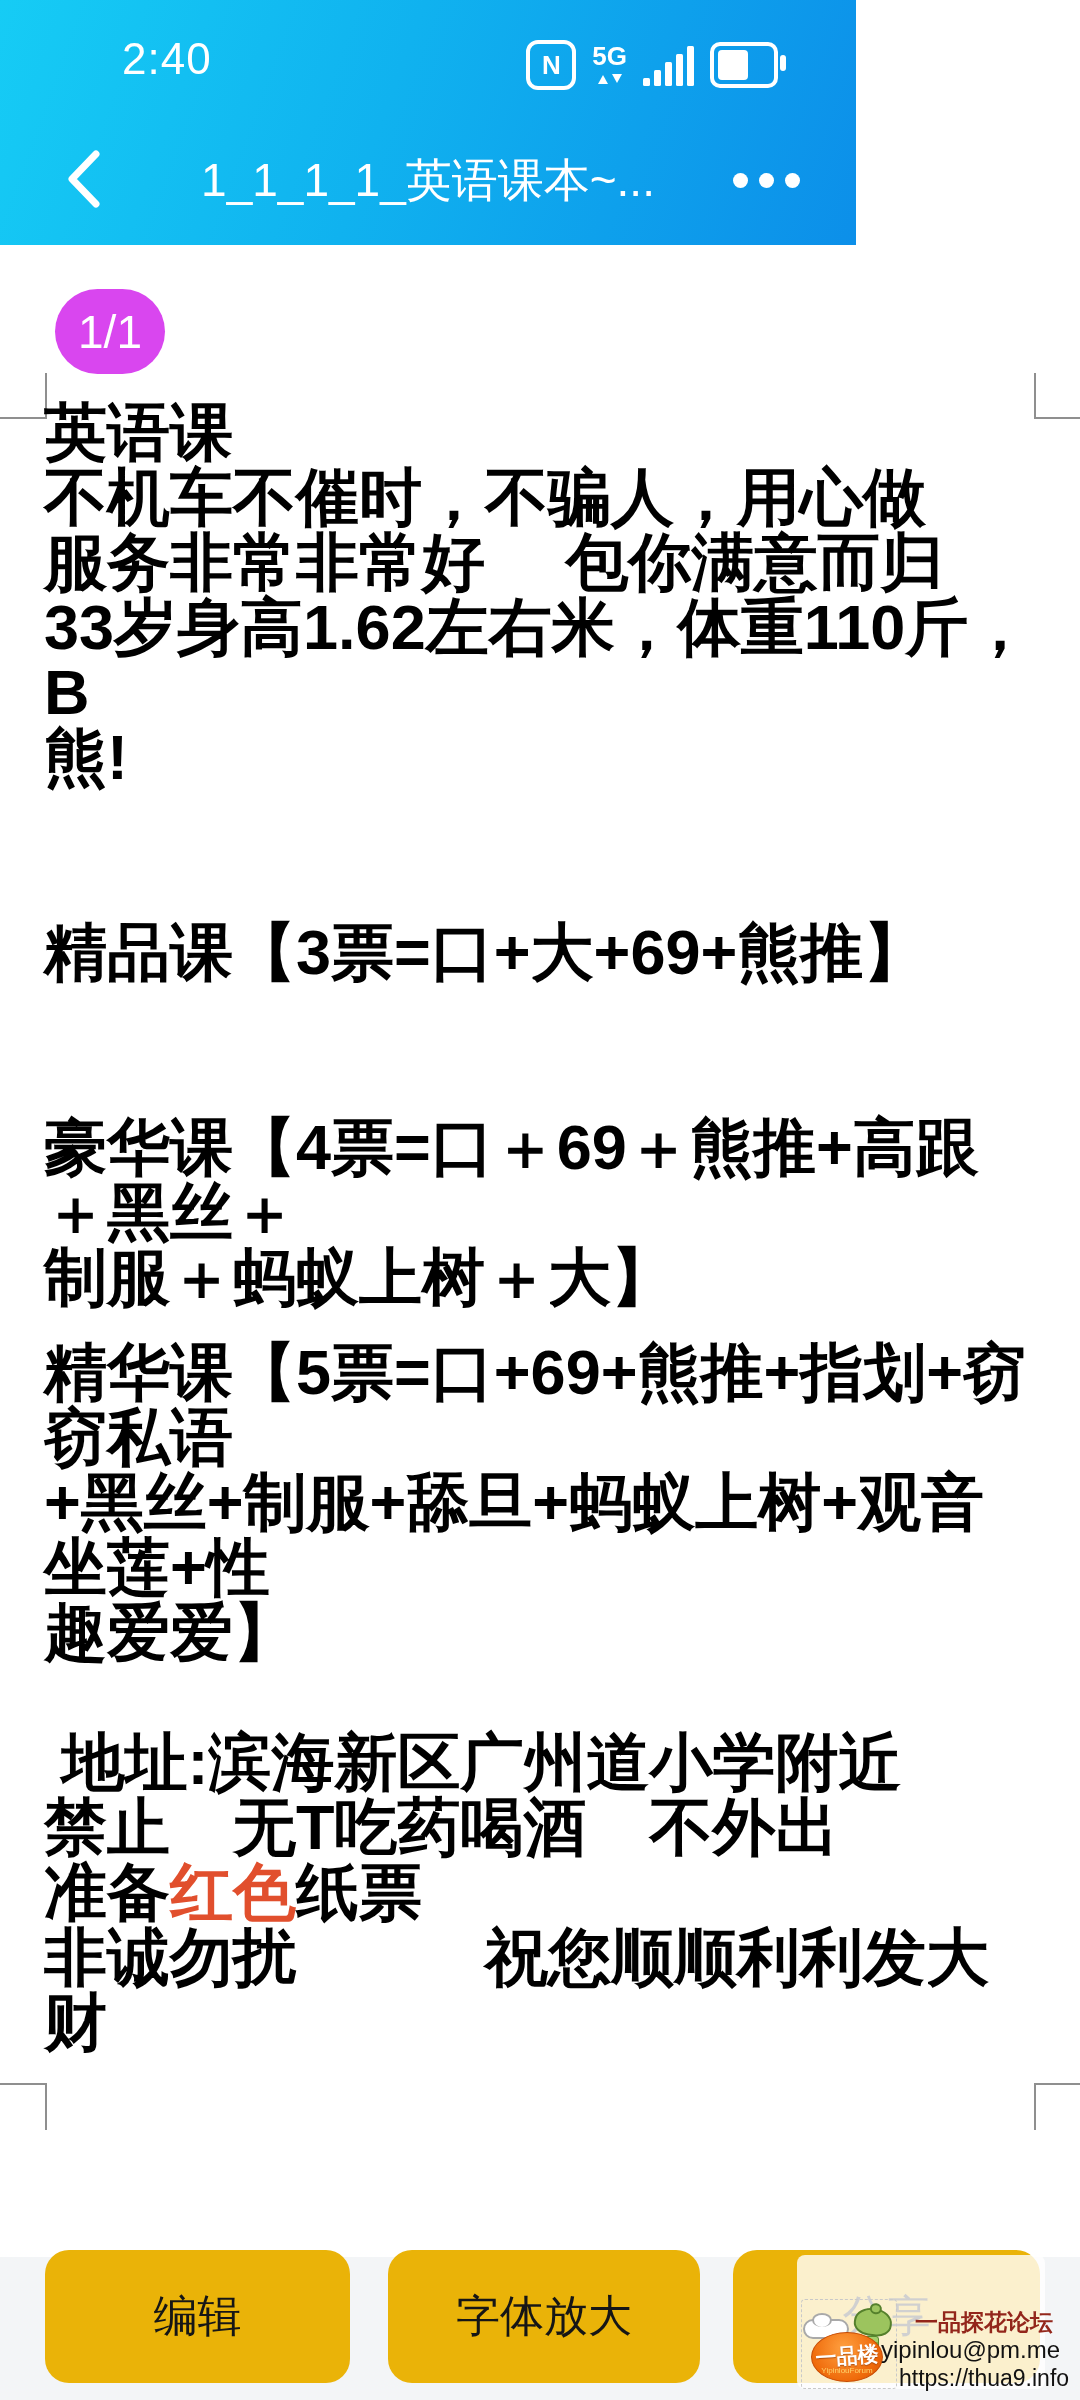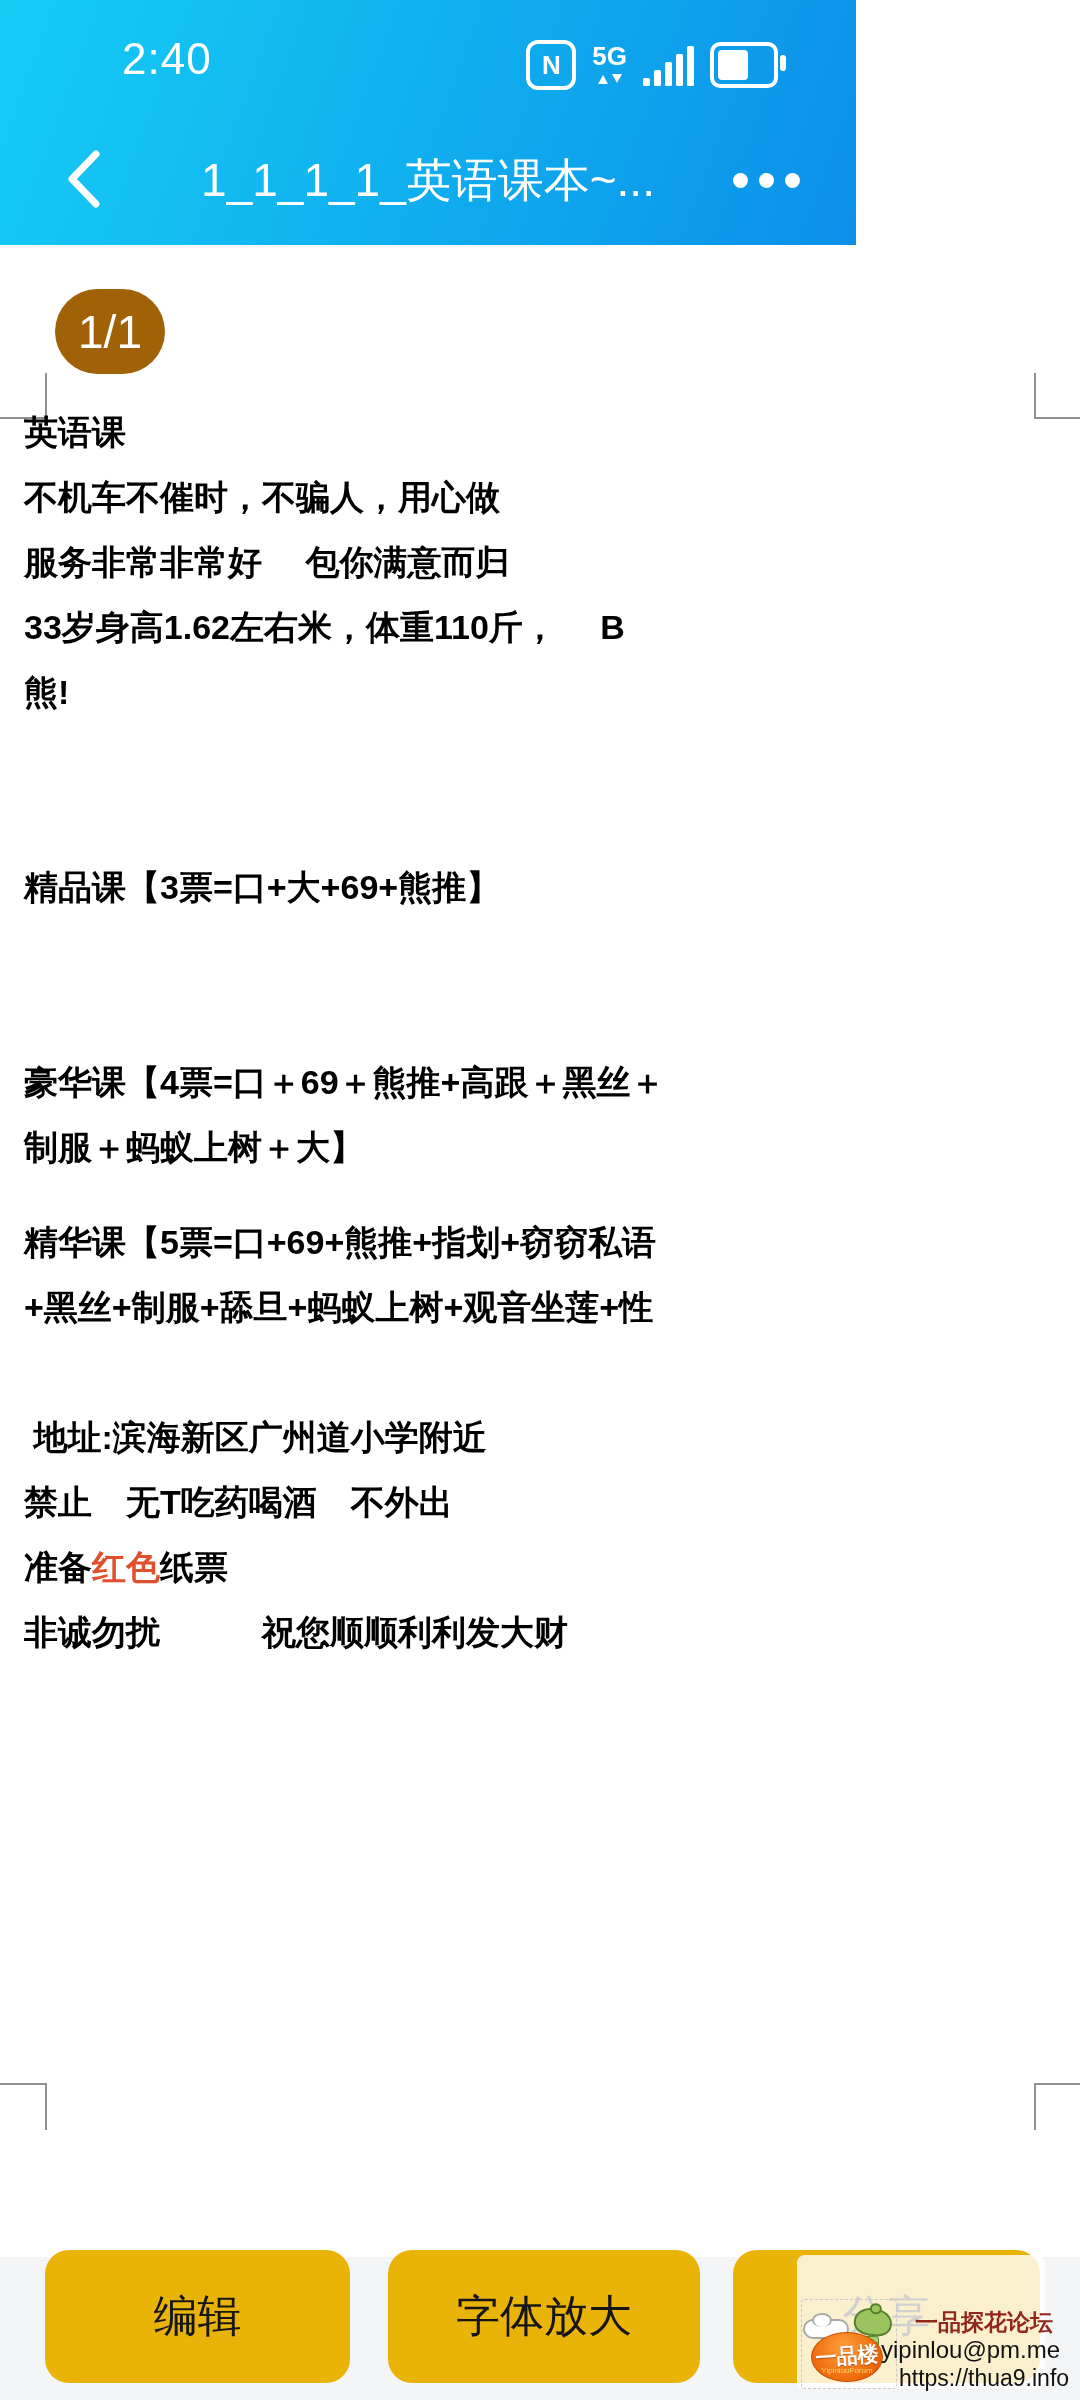--- a/index.html
+++ b/index.html
@@ -23,29 +23,29 @@
   .battery{position:relative;width:60px;height:38px;border:4px solid #fff;border-radius:10px;margin-right:8px;}
   .battery .fill{position:absolute;left:4px;top:4px;bottom:4px;width:30px;background:#fff;border-radius:4px;}
   .battery .tip{position:absolute;right:-12px;top:9px;width:6px;height:16px;background:#fff;border-radius:3px;}
   .back-btn{position:absolute;left:52px;top:146px;width:64px;height:68px;background:none;border:none;padding:0;cursor:pointer;}
   .nav-title{position:absolute;left:150px;right:150px;top:150px;text-align:center;font-size:46px;color:#fff;
              white-space:nowrap;overflow:hidden;}
   .more-btn{position:absolute;right:56px;top:150px;width:80px;height:60px;background:none;border:none;
             display:flex;align-items:center;justify-content:flex-end;gap:11px;padding:0;cursor:pointer;}
   .more-btn i{width:15px;height:15px;border-radius:50%;background:#fff;}
   
-  .page-badge{position:absolute;left:55px;top:289px;width:110px;height:85px;border-radius:43px;background:#a16207;
+  .page-badge{position:absolute;left:55px;top:289px;width:110px;height:85px;border-radius:43px;background:#d946ef;
               color:#fff;font-size:46px;display:flex;align-items:center;justify-content:center;}
   .corner{position:absolute;}
   .c-tl{left:0;top:373px;width:45px;height:44px;border-right:2px solid #8f8f8f;border-bottom:2px solid #8f8f8f;}
   .c-tr{left:1034px;top:373px;width:44px;height:44px;border-left:2px solid #8f8f8f;border-bottom:2px solid #8f8f8f;}
   .c-bl{left:0;top:2083px;width:45px;height:45px;border-right:2px solid #8f8f8f;border-top:2px solid #8f8f8f;}
   .c-br{left:1034px;top:2083px;width:44px;height:45px;border-left:2px solid #8f8f8f;border-top:2px solid #8f8f8f;}
-  .doc{position:absolute;left:0;top:400px;width:1080px;padding:0 24px;box-sizing:border-box;
-       font-weight:700;font-size:34px;line-height:65px;color:#000;}
+  .doc{position:absolute;left:0;top:400px;width:1080px;padding:0 44px;box-sizing:border-box;
+       font-weight:700;font-size:63px;line-height:65px;color:#000;}
   .doc-line{min-height:65px;white-space:pre-wrap;}
   .doc-line .red{color:#e14f2d;}
   
   .hint{position:absolute;left:0;right:0;top:2192px;text-align:center;font-size:31px;color:#9aa0a6;}
   .footer-bg{position:absolute;left:0;top:2257px;width:1080px;height:143px;background:#f3f5f7;}
   .btn{position:absolute;top:2250px;height:133px;background:#eab308;border-radius:24px;border:none;
        font-size:44px;color:#161616;display:flex;align-items:center;justify-content:center;
        font-family:inherit;cursor:pointer;}
   .btn-edit{left:45px;width:305px;}
   .btn-font{left:388px;width:312px;}
@@ -130,20 +130,21 @@
       <div class="doc-line"><span>熊!</span></div>
       <div class="doc-line"></div>
       <div class="doc-line"></div>
       <div class="doc-line"><span>精品课【3票=口+大+69+熊推】</span></div>
       <div class="doc-line"></div>
       <div class="doc-line"></div>
       <div class="doc-line"><span>豪华课【4票=口＋69＋熊推+高跟＋黑丝＋</span></div>
       <div class="doc-line"><span>制服＋蚂蚁上树＋大】</span></div>
       <div class="doc-line" style="margin-top: 30px;"><span>精华课【5票=口+69+熊推+指划+窃窃私语</span></div>
       <div class="doc-line"><span>+黑丝+制服+舔旦+蚂蚁上树+观音坐莲+性</span></div>
+      <div class="doc-line"><span>趣爱爱】</span></div>
       <div class="doc-line"></div>
       <div class="doc-line"><span> 地址:滨海新区广州道小学附近</span></div>
       <div class="doc-line"><span>禁止　无T吃药喝酒　不外出</span></div>
       <div class="doc-line"><span>准备</span><span class="red">红色</span><span>纸票</span></div>
       <div class="doc-line"><span>非诚勿扰　　　祝您顺顺利利发大财</span></div>
     </div>
 
 
   <div class="footer-bg"></div>
   <button class="btn btn-edit">编辑</button>

